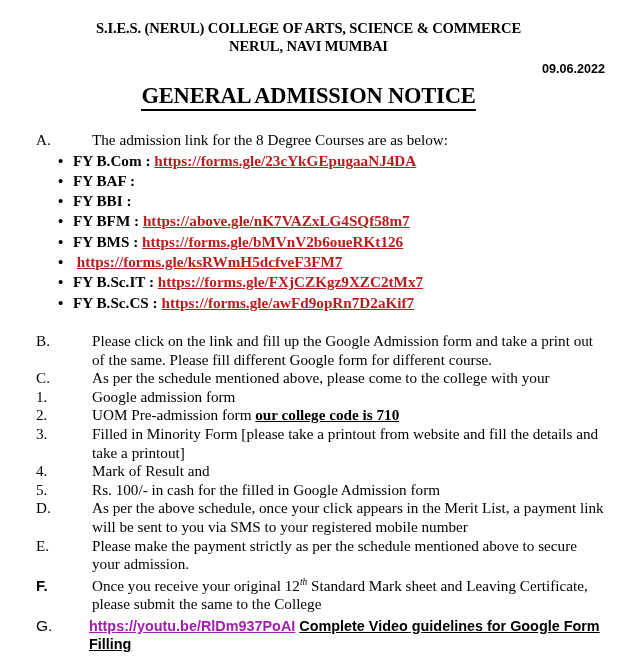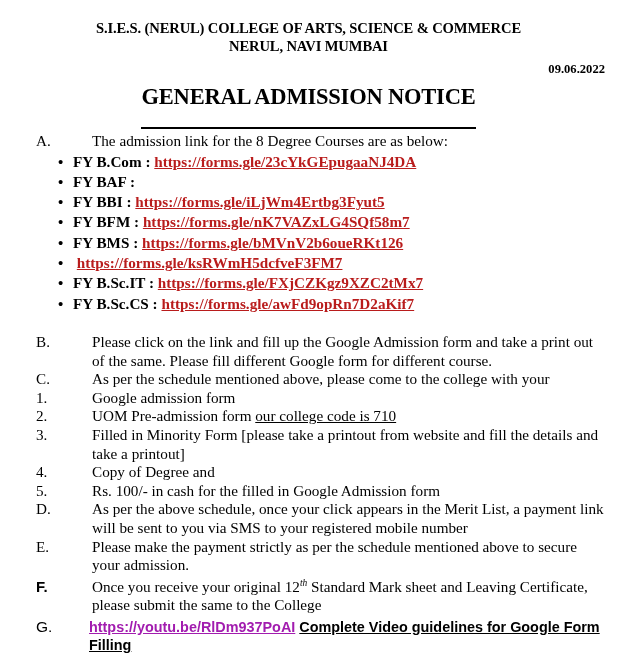--- a/index.html
+++ b/index.html
@@ -32,35 +32,35 @@
     font-weight: bold;
     font-size: 14.6px;
     letter-spacing: -0.15px;
     line-height: 18px;
     white-space: nowrap;
   }
   .date-line {
     text-align: right;
     padding-right: 12px;
     margin-top: 7px;
-    font-family: Liberation Serif, serif;
+    font-family: Liberation Sans, sans-serif;
     font-weight: bold;
     font-size: 12.6px;
   }
   .notice-title {
     text-align: center;
     margin-top: 7px;
     font-family: "Liberation Serif", serif;
     font-weight: bold;
     font-size: 22.5px;
     letter-spacing: -0.2px;
   }
   .notice-title span {
     border-bottom: 2.2px solid #000;
-    padding-bottom: 18px;
+    padding-bottom: 1px;
   }
 
   
   .body-block {
     margin-top: 22px;
     padding-left: 36px;
     padding-right: 10px;
     font-size: 15.2px;
     line-height: 18.6px;
   }
@@ -120,21 +120,21 @@
   .gap-small { height: 3px; }
 
   
   .marker.sans {
     font-family: "Liberation Sans", sans-serif;
     font-weight: bold;
     font-size: 15px;
   }
 
   .bold-ul {
-    font-weight: normal;
+    font-weight: bold;
     text-decoration: underline;
   }
 
   sup {
     font-size: 0.62em;
     vertical-align: super;
     line-height: 0;
     font-style: italic;
   }
 
@@ -185,25 +185,25 @@
       <li class="course-item">
         <span class="bullet">•</span>
         <span class="course-label">FY B.Com :</span>&nbsp;<a class="course-link" href="#">https://forms.gle/23cYkGEpugaaNJ4DA</a>
       </li>
       <li class="course-item">
         <span class="bullet">•</span>
         <span class="course-label">FY BAF :</span>&nbsp;
       </li>
       <li class="course-item">
         <span class="bullet">•</span>
-        <span class="course-label">FY BBI :</span>&nbsp;<a class="course-link" href="#">https://forms.gle/iLjWm4Ertbg3Fyut5</a>
-      </li>
-      <li class="course-item">
-        <span class="bullet">•</span>
-        <span class="course-label">FY BFM :</span>&nbsp;<a class="course-link" href="#">https://forms.gle/nK7VAZxLG4SQf58m7</a>
+        <span class="course-label">FY BBI :</span>&nbsp;
+      </li>
+      <li class="course-item">
+        <span class="bullet">•</span>
+        <span class="course-label">FY BFM :</span>&nbsp;<a class="course-link" href="#">https://above.gle/nK7VAZxLG4SQf58m7</a>
       </li>
       <li class="course-item">
         <span class="bullet">•</span>
         <span class="course-label">FY BMS :</span>&nbsp;<a class="course-link" href="#">https://forms.gle/bMVnV2b6oueRKt126</a>
       </li>
       <li class="course-item">
         <span class="bullet">•</span>
         &nbsp;<a class="course-link" href="#">https://forms.gle/ksRWmH5dcfveF3FM7</a>
       </li>
       <li class="course-item">
@@ -238,21 +238,21 @@
       <span class="ptext"><span>UOM Pre-admission form </span><span class="bold-ul">our college code is 710</span></span>
     </div>
 
     <div class="para">
       <span class="marker num">3.</span>
       <span class="ptext">Filled in Minority Form [please take a printout from website and fill the details and take a printout]</span>
     </div>
 
     <div class="para">
       <span class="marker num">4.</span>
-      <span class="ptext">Copy of Degree and</span>
+      <span class="ptext">Mark of Result and</span>
     </div>
 
     <div class="para">
       <span class="marker num">5.</span>
       <span class="ptext">Rs. 100/- in cash for the filled in Google Admission form</span>
     </div>
 
     <div class="para">
       <span class="marker">D.</span>
       <span class="ptext">As per the above schedule, once your click appears in the Merit List, a payment link will be sent to you via SMS to your registered mobile number</span>

